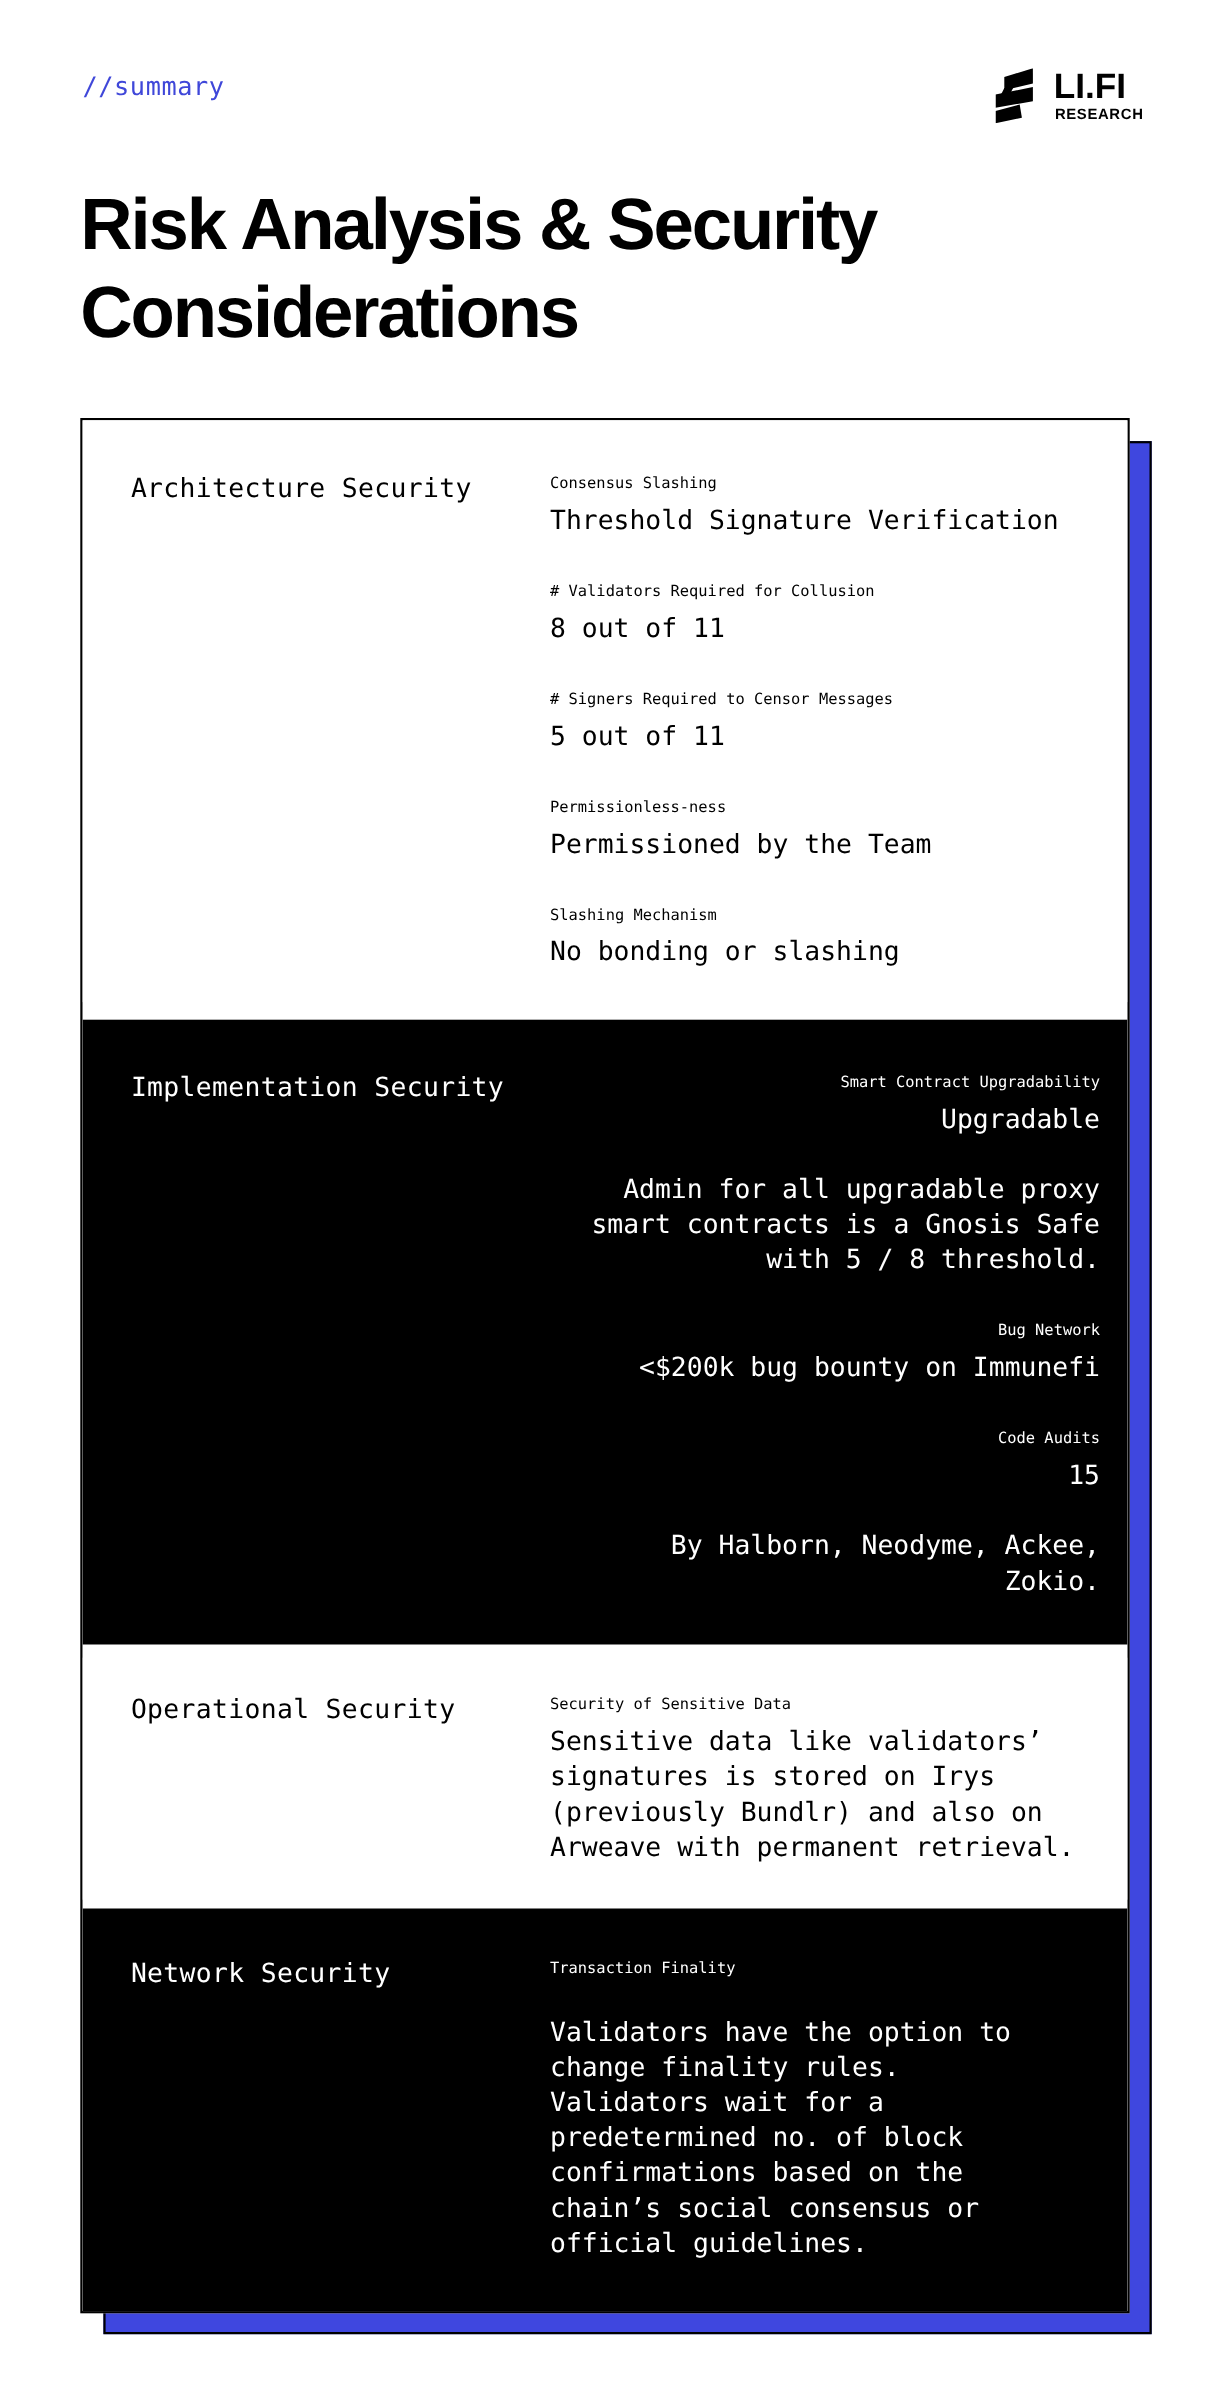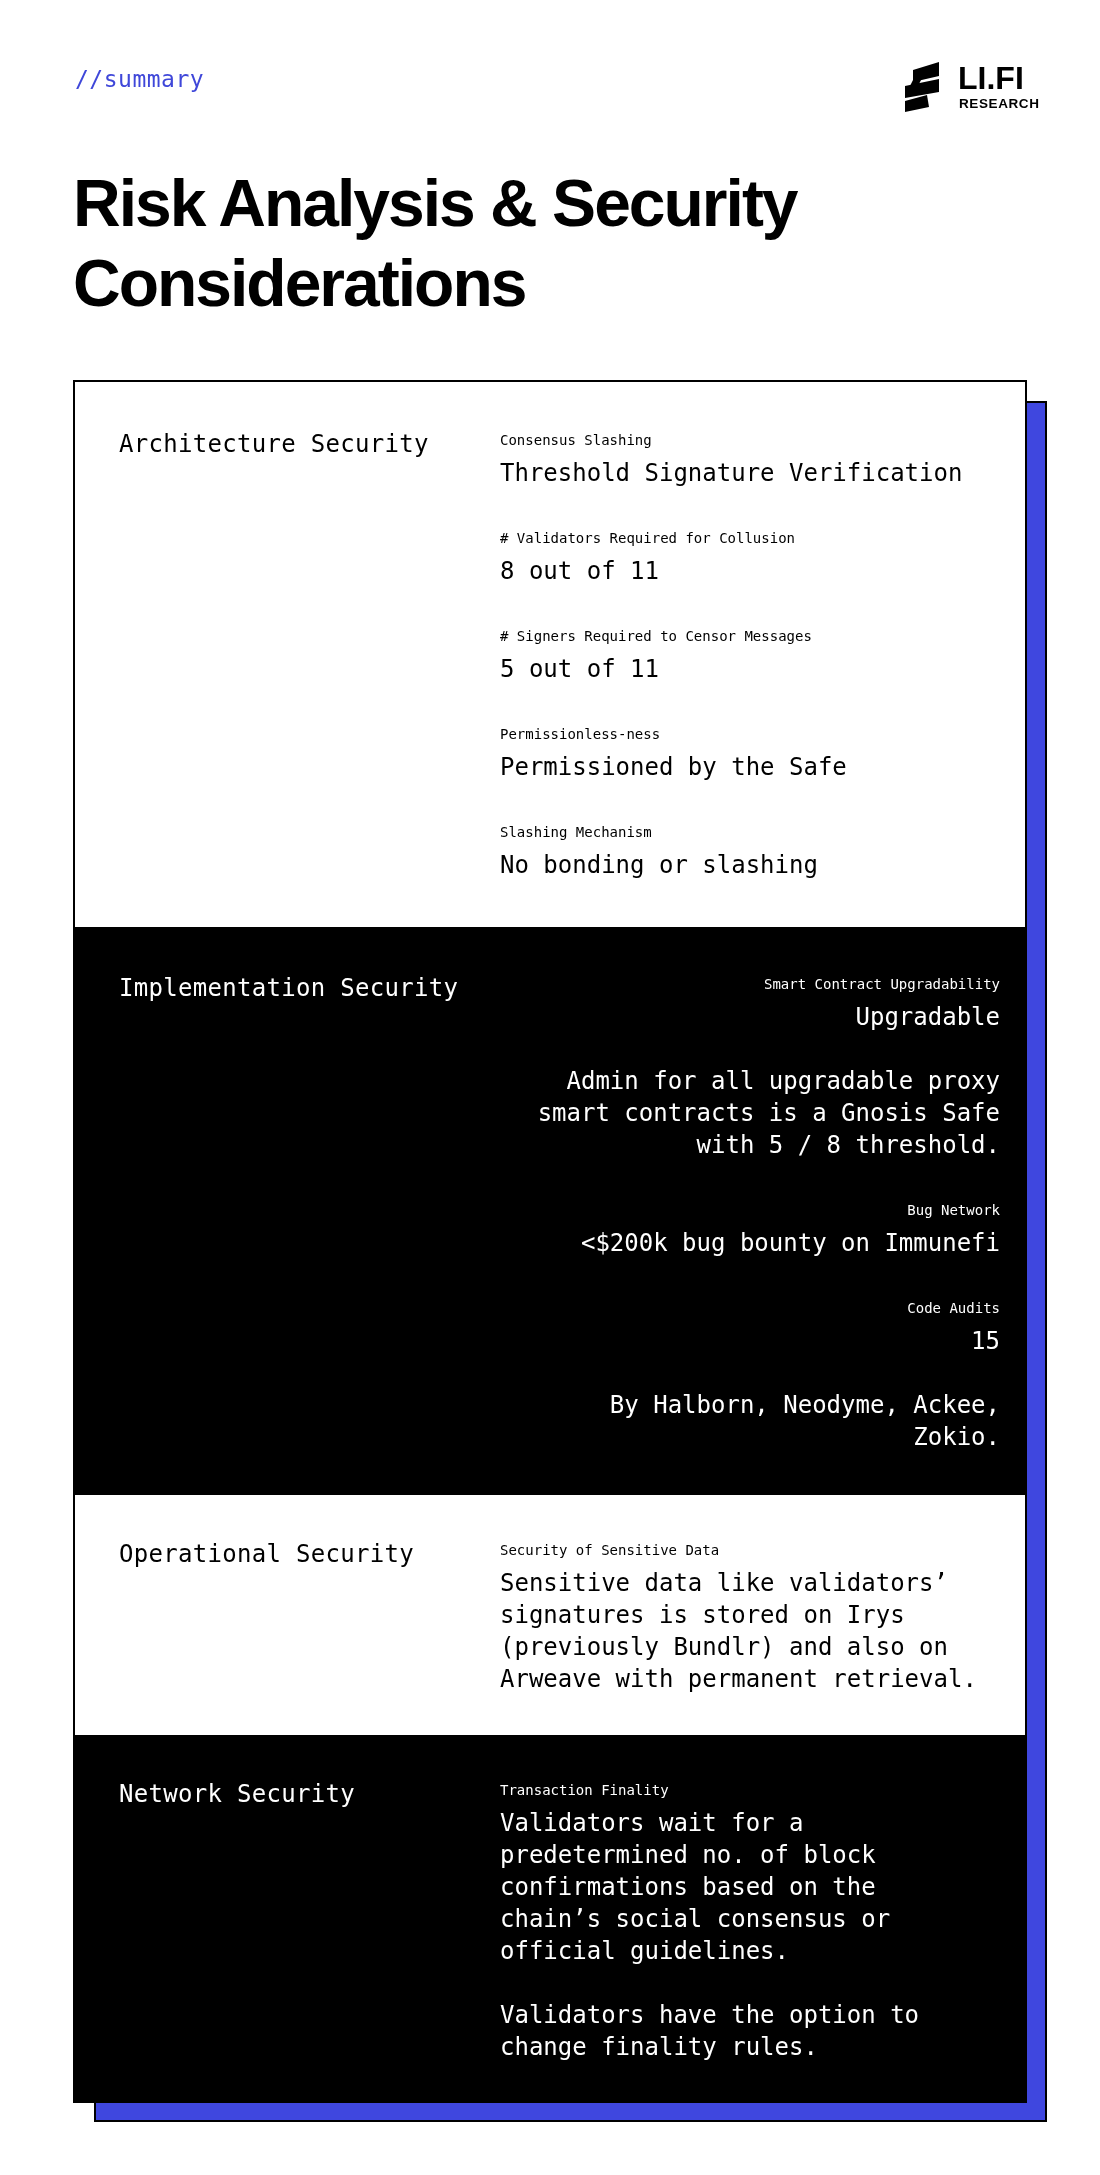--- a/index.html
+++ b/index.html
@@ -92,21 +92,21 @@
       <div class="field">
         <div class="field-label"># Validators Required for Collusion</div>
         <div class="field-value">8 out of 11</div>
       </div>
       <div class="field">
         <div class="field-label"># Signers Required to Censor Messages</div>
         <div class="field-value">5 out of 11</div>
       </div>
       <div class="field">
         <div class="field-label">Permissionless-ness</div>
-        <div class="field-value">Permissioned by the Safe</div>
+        <div class="field-value">Permissioned by the Team</div>
       </div>
       <div class="field">
         <div class="field-label">Slashing Mechanism</div>
         <div class="field-value">No bonding or slashing</div>
       </div>
     </div>
   </div>
 
   <div class="section dark" style="top:545px; height:580px;text-align:right;">
     <div class="sec-label" style="top:46px;">Implementation Security</div>
@@ -142,24 +142,24 @@
 Arweave with permanent retrieval.</div>
       </div>
     </div>
   </div>
 
   <div class="section dark" style="top:1353px; height:370px;">
     <div class="sec-label" style="top:44px;">Network Security</div>
     <div class="fields" style="top:46px;">
       <div class="field">
         <div class="field-label">Transaction Finality</div>
+        <div class="field-value note">Validators have the option to
+change finality rules.</div>
         <div class="field-value">Validators wait for a
 predetermined no. of block
 confirmations based on the
 chain’s social consensus or
 official guidelines.</div>
-        <div class="field-value note">Validators have the option to
-change finality rules.</div>
       </div>
     </div>
   </div>
 
 </div>
 
 </body></html>

